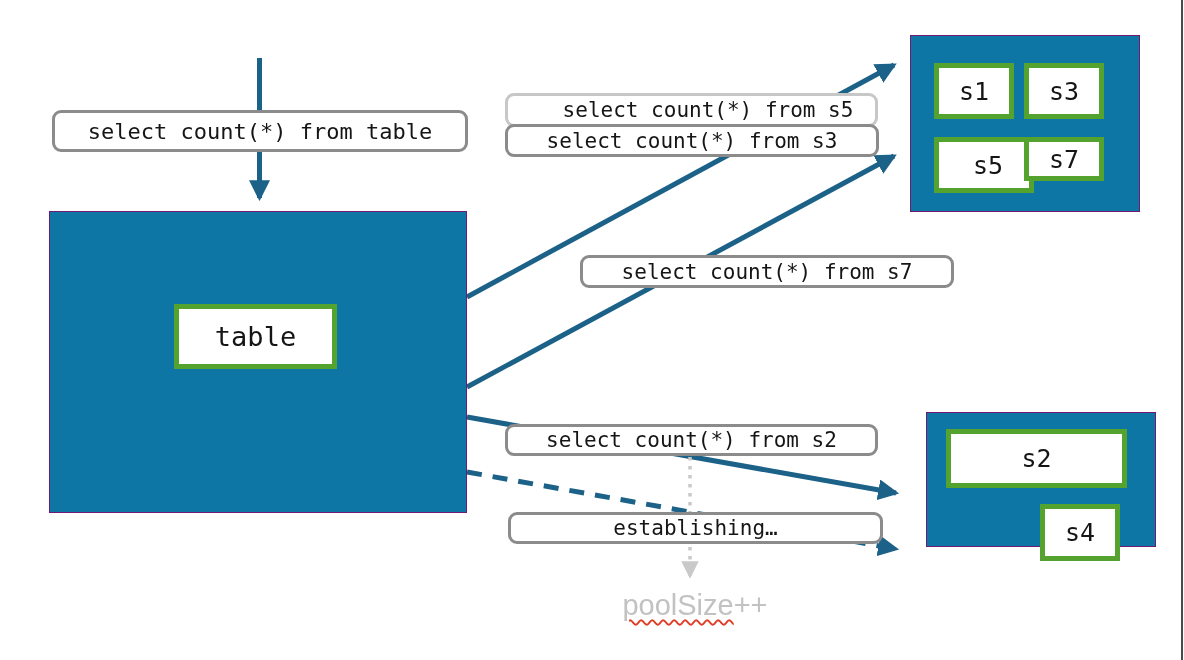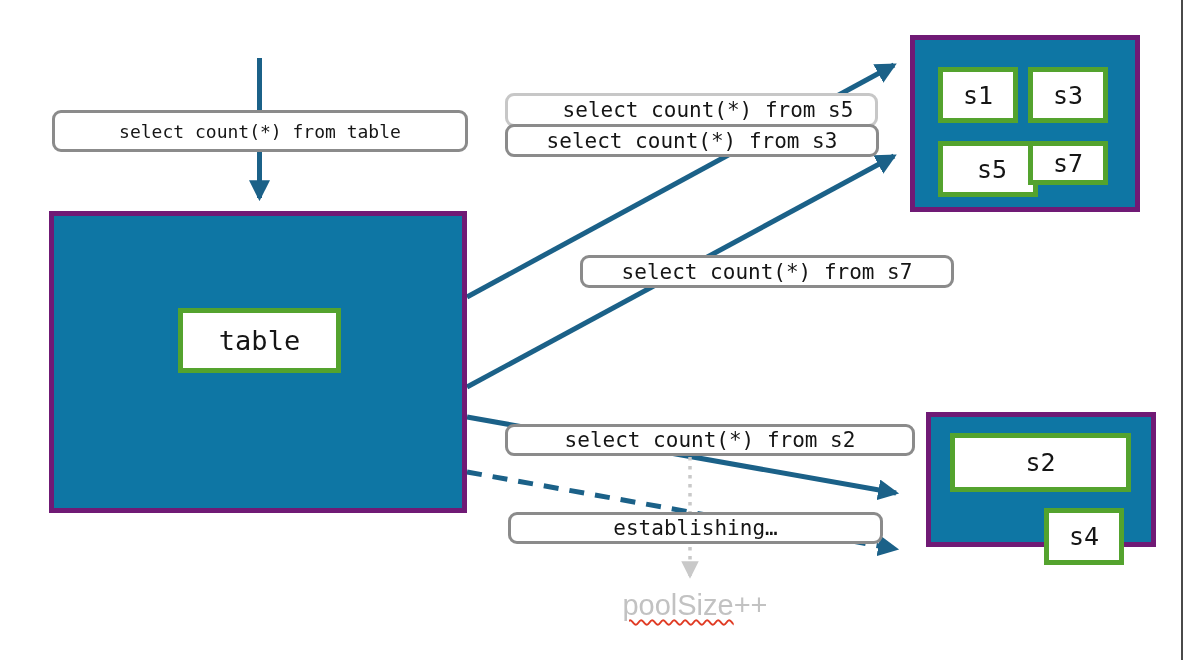--- a/index.html
+++ b/index.html
@@ -10,25 +10,25 @@
   .layer{position:absolute;left:0;top:0;}
   
   .qlabel{
     position:absolute;box-sizing:border-box;z-index:2;
     background:#ffffff;border:3px solid #8b8b8b;border-radius:9px;
     display:flex;align-items:center;justify-content:center;
     font-family:"DejaVu Sans Mono","Liberation Mono",monospace;
     font-size:21px;color:#151515;white-space:nowrap;
   }
   .qlabel.light{border-color:#c7c7c7;}
-  .qlabel.big{font-size:18px;}
+  .qlabel.big{font-size:22px;}
   
   .tealbox{
     position:absolute;box-sizing:border-box;z-index:2;
-    background:#0e76a4;border:5px solid #701a75;text-align:right;
+    background:#0e76a4;border:1px solid #701a75;text-align:right;
   }
   .shard{
     position:absolute;box-sizing:border-box;
     background:#ffffff;border:5px solid #54a32e;
     display:flex;align-items:center;justify-content:center;
     font-family:"DejaVu Sans Mono","Liberation Mono",monospace;
     font-size:25px;color:#151515;
   }
   .tablelabel{font-size:27px;}
   
@@ -77,21 +77,21 @@
 </div>
 
 <div class="qlabel" style="left:505px;top:124px;width:374px;height:33px;">
   <span>select count(*) from s3</span>
 </div>
 
 <div class="qlabel" style="left:580px;top:255px;width:374px;height:33px;">
   <span>select count(*) from s7</span>
 </div>
 
-<div class="qlabel" style="left:505px;top:424px;width:410px;height:32px;">
+<div class="qlabel" style="left:505px;top:424px;width:373px;height:32px;">
   <span>select count(*) from s2</span>
 </div>
 
 <div class="qlabel" style="left:508px;top:512px;width:375px;height:32px;">
   <span>establishing…</span>
 </div>
 
 <div class="tealbox" style="left:49px;top:211px;width:418px;height:302px;padding-left:8px;">
   <div class="shard tablelabel" style="left:124px;top:92px;width:163px;height:65px;">
     <span>table</span>

